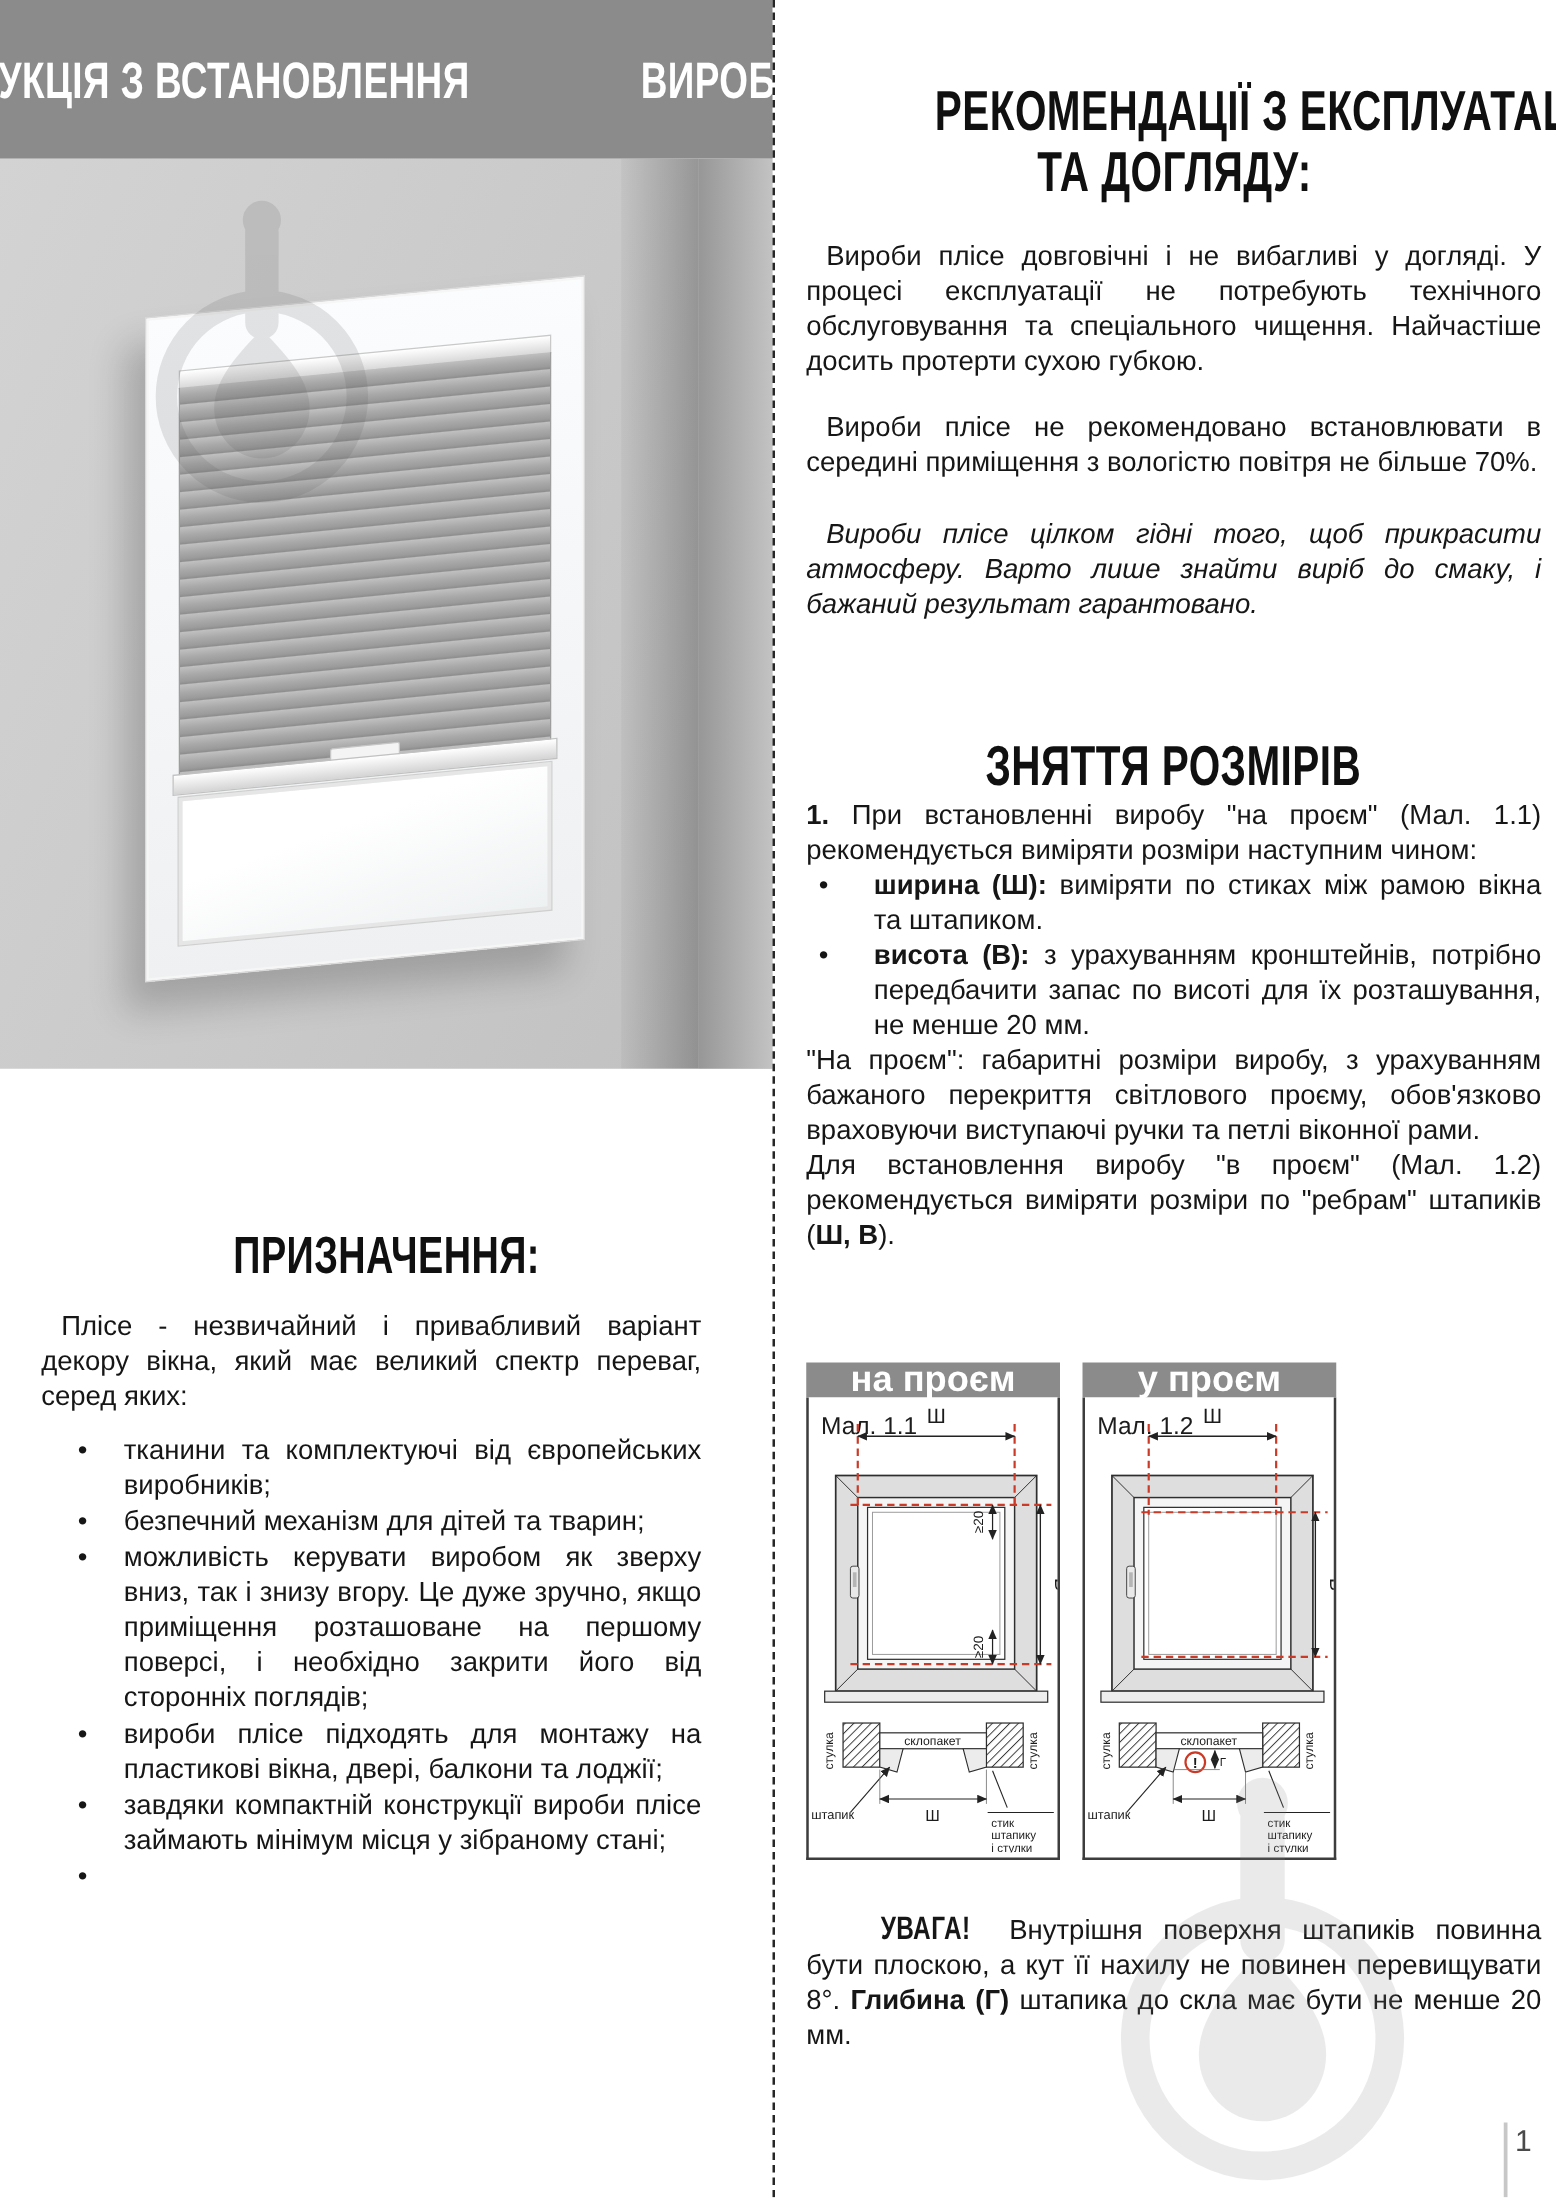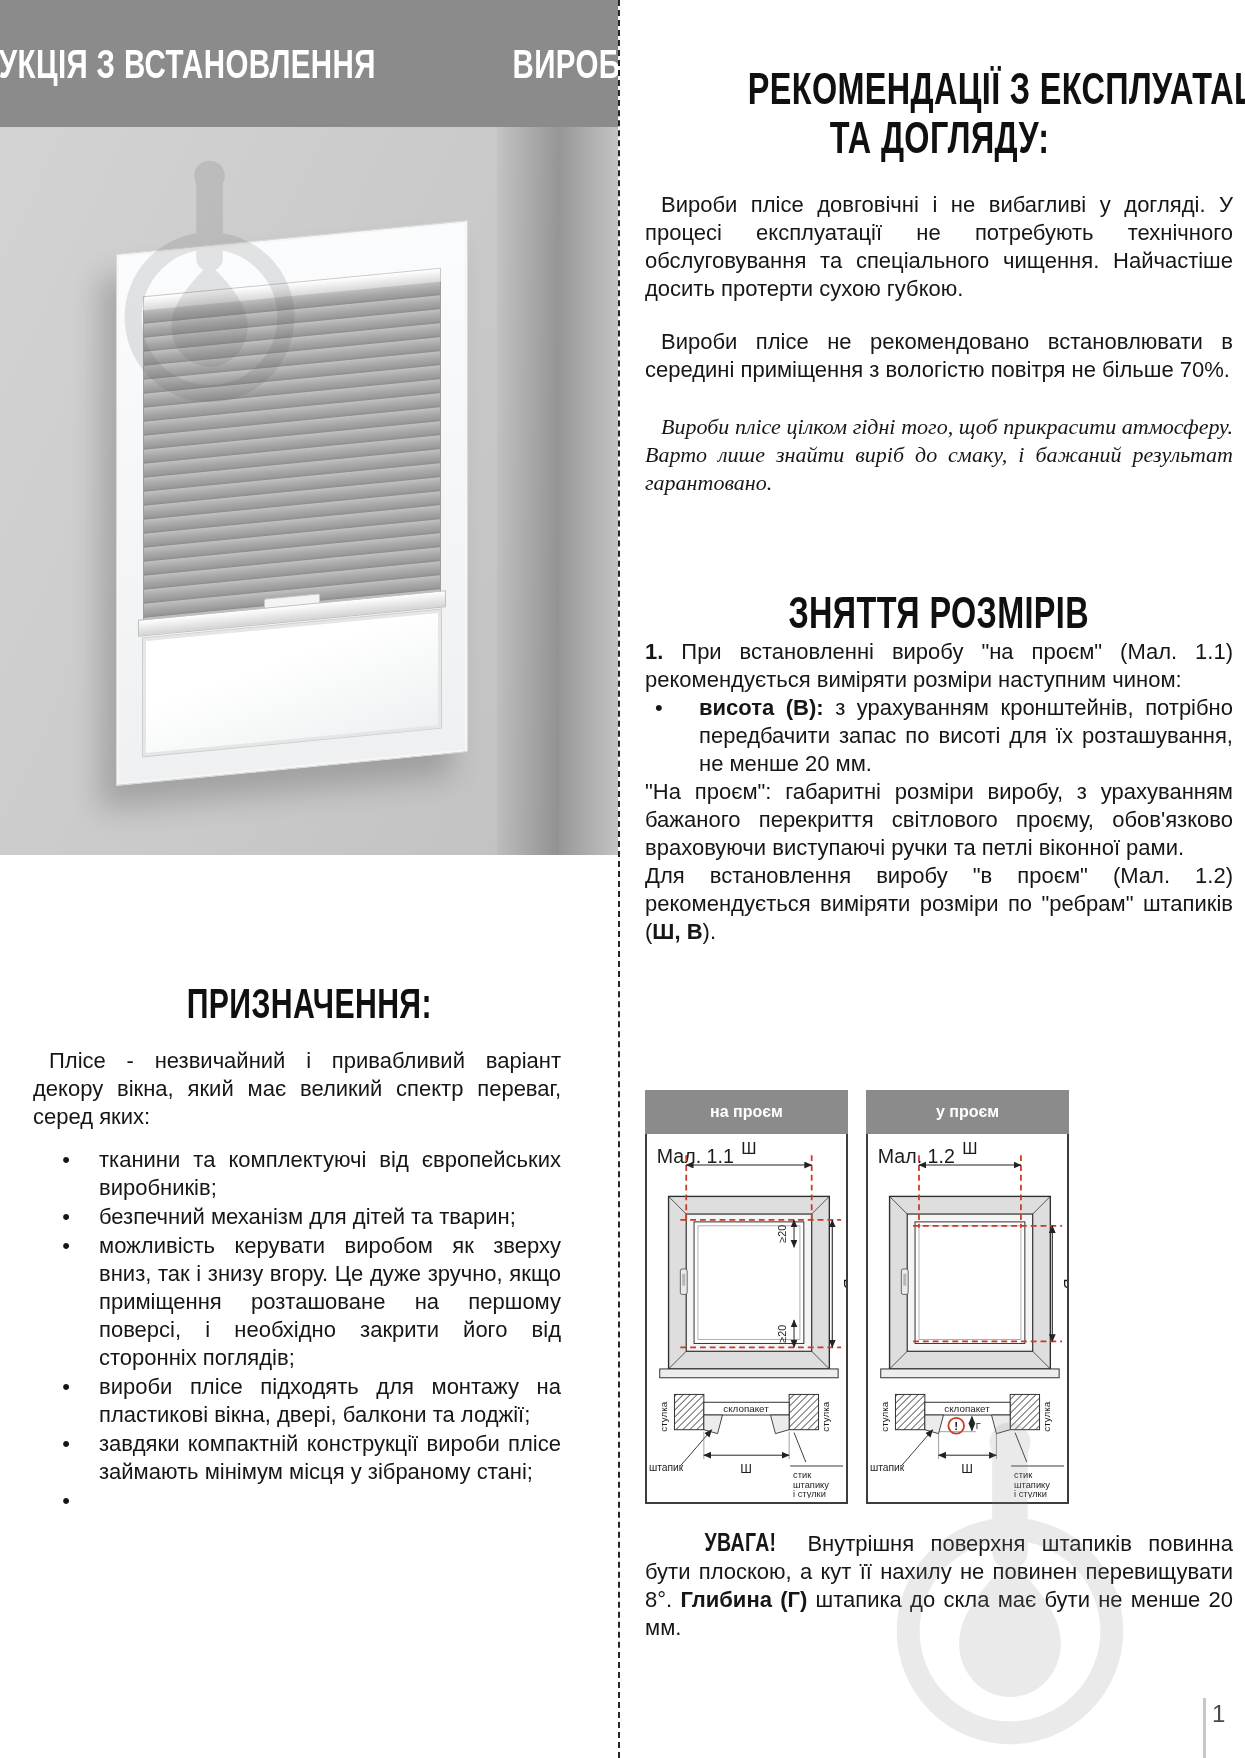--- a/index.html
+++ b/index.html
@@ -46,32 +46,32 @@
   .bullet{flex:0 0 66px;text-align:center;}
   .bullet::before{content:"\2022";font-size:22px;}
   .li-text{flex:1 1 auto;text-align:justify;}
   
   .col-divider{position:absolute;left:618px;top:0;height:1758px;width:0;border-left:2px dashed #262626;}
   
   .rblock{position:absolute;left:645px;width:588px;}
   .care-heading{top:34px;text-align:center;font-size:45px;color:#101010;line-height:49px;}
   .care-paras{top:166px;}
   .care-paras .gap{margin-top:29px;}
-  .italic{font-style:italic;font-family:Liberation Serif, serif;}
+  .italic{font-style:italic;}
   .sizing-heading{top:550px;text-align:center;font-size:45px;color:#101010;}
   .sizing-block{top:638px;}
   .szl{margin:0;padding:0;list-style:none;}
   .szl li{display:flex;}
   .szl .bullet{flex:0 0 44px;text-align:left;padding-left:10px;}
   
   .diagrams{top:1090px;height:412px;}
   .panel{position:absolute;top:0;width:203px;}
   .panel.p1{left:0;}
   .panel.p2{left:221px;}
-  .panel-header{height:44px;background:#8b8b8b;color:#ffffff;font-weight:700;font-size:16px;
+  .panel-header{height:28px;background:#8b8b8b;color:#ffffff;font-weight:700;font-size:29px;
                 display:flex;align-items:center;justify-content:center;}
   .panel-body{height:368px;background:#ffffff;border:2px solid #3d3d3d;border-top:none;}
   svg text{font-family:"Liberation Sans",sans-serif;fill:#1c1c1c;}
   
   .attention{top:1528px;text-indent:34px;}
   .attn-label{font-size:26px;transform:scaleX(0.75);transform-origin:left 60%;margin-right:-18px;}
   
   .pageno-line{position:absolute;left:1203px;top:1698px;width:3px;height:60px;background:#c7c7c7;}
   .pageno{position:absolute;left:1212px;top:1700px;font-size:24px;color:#4a4a4a;}
 </style>
@@ -153,20 +153,24 @@
     <p class="indent">Вироби плісе довговічні і не вибагливі у догляді. У процесі експлуатації не потребують технічного обслуговування та спеціального чищення. Найчастіше досить протерти сухою губкою.</p>
     <p class="indent">Вироби плісе не рекомендовано встановлювати в середині приміщення з вологістю повітря не більше 70%.</p>
     <p class="indent gap italic">Вироби плісе цілком гідні того, щоб прикрасити атмосферу. Варто лише знайти виріб до смаку, і бажаний результат гарантовано.</p>
   </div>
 
   <h2 class="rblock sizing-heading"><span class="cond">ЗНЯТТЯ РОЗМІРІВ</span></h2>
 
   <div class="rblock sizing-block body-text">
     <p><b>1.</b><span> При встановленні виробу "на проєм" (Мал. 1.1) рекомендується виміряти розміри наступним чином:</span></p>
     <ul class="szl">
+      <li>
+          <span class="bullet"></span>
+          <span class="li-text"><b>ширина (Ш):</b><span> виміряти по стиках між рамою вікна та штапиком.</span></span>
+        </li>
       <li>
           <span class="bullet"></span>
           <span class="li-text"><b>висота (В):</b><span> з урахуванням кронштейнів, потрібно передбачити запас по висоті для їх розташування, не менше 20 мм.</span></span>
         </li>
     </ul>
     <p>"На проєм": габаритні розміри виробу, з урахуванням бажаного перекриття світлового проєму, обов'язково враховуючи виступаючі ручки та петлі віконної рами.</p>
     <p><span>Для встановлення виробу "в проєм" (Мал. 1.2) рекомендується виміряти розміри по "ребрам" штапиків (</span><b>Ш, В</b><span>).</span></p>
   </div>
 
   <div class="rblock diagrams">

